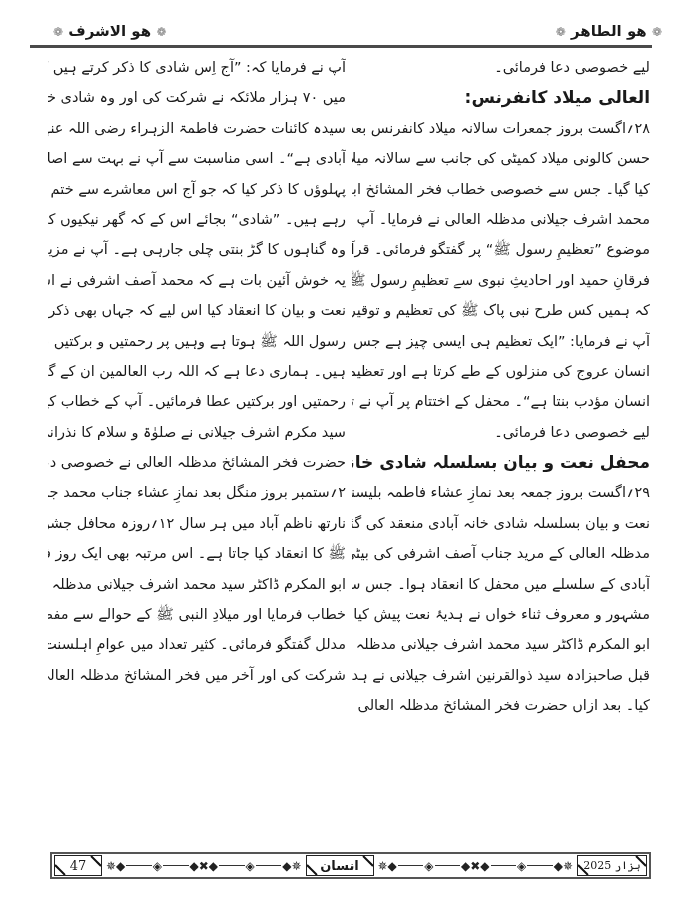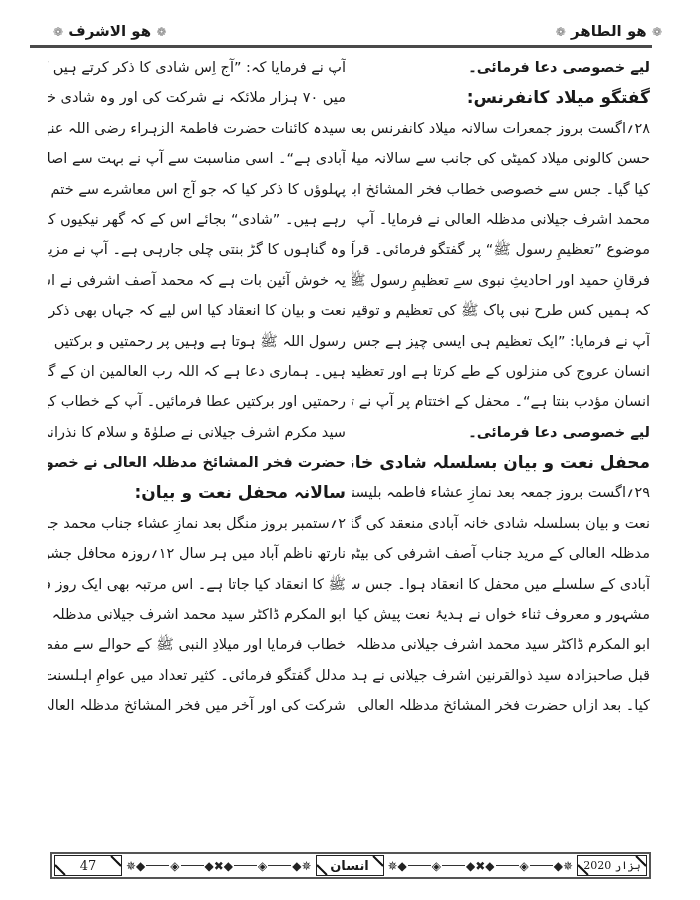--- a/index.html
+++ b/index.html
@@ -13,34 +13,34 @@
   .run-head.right { right: 38px; }
   .run-head.left { left: 53px; }
   .head-rule { position: absolute; top: 45px; left: 30px; width: 622px; height: 3px; background: #4a4a4a; }
 
   .col { position: absolute; top: 52px; width: 298px; direction: rtl; text-align: justify;
          text-align-last: justify; }
   .col.right { left: 352px; }
   .col.left { left: 48px; }
   .line { height: 30.4px; line-height: 30.4px; font-size: 14.5px; white-space: nowrap; overflow: hidden;
           text-align-last: justify; }
-  .line.short { text-align-last: right; font-weight: bold; }
+  .line.short { text-align-last: right; }
   .line.heading { font-weight: bold; font-size: 17px; text-align-last: right; }
 
   .footer { position: absolute; left: 50px; top: 852px; width: 601px; height: 27px;
             border: 2px solid #555; box-sizing: border-box; background: #fff;
             display: flex; align-items: center; justify-content: space-between; }
   .footer .box { position: relative; height: 21px; border: 1.5px solid #222; box-sizing: border-box;
                  display: flex; align-items: center; justify-content: center; font-size: 13px;
                  font-family: "DejaVu Serif", serif; background: #fff; overflow: hidden; }
   .footer .box::before, .footer .box::after { content: ""; position: absolute; width: 14px; height: 2px;
                  background: #111; }
   .footer .box::before { left: -2px; bottom: 4px; transform: rotate(45deg); }
   .footer .box::after { right: -2px; top: 4px; transform: rotate(45deg); }
-  .box.page-num { width: 68px; margin-left: 2px; }
+  .box.page-num { width: 48px; margin-left: 2px; }
   .box.mag { width: 68px; direction: rtl; font-family: "DejaVu Sans", sans-serif; font-weight: bold; font-size: 13px; }
   .box.issue { width: 70px; margin-right: 2px; direction: rtl; font-size: 11px; }
   .orn-strip { flex: 1; display: flex; align-items: center; justify-content: space-around;
                font-size: 12px; color: #222; padding: 0 4px; }
   .orn-strip span { display: inline-block; }
   .dline { flex: 1; height: 1px; background: #333; margin: 0 1px; }
 </style>
 </head>
 <body>
 
@@ -53,21 +53,21 @@
   </div>
   <div class="run-head left">
     <span class="orn">❁</span>
     <span>هو الاشرف</span>
     <span class="orn">❁</span>
   </div>
   <div class="head-rule"></div>
 
   <div class="col right" id="col-right">
       <div class="line short">لیے خصوصی دعا فرمائی۔</div>
-      <div class="line heading">گفتگو میلاد کانفرنس:</div>
+      <div class="line heading">العالی میلاد کانفرنس:</div>
       <div class="line">۲۸؍اگست بروز جمعرات سالانہ میلاد کانفرنس بعد نمازِ عشاء</div>
       <div class="line">حسن کالونی میلاد کمیٹی کی جانب سے سالانہ میلاد کانفرنس کا انعقاد</div>
       <div class="line">کیا گیا۔ جس سے خصوصی خطاب فخر المشائخ ابو المکرم ڈاکٹر سید</div>
       <div class="line">محمد اشرف جیلانی مدظلہ العالی نے فرمایا۔ آپ نے دیئے ہوئے</div>
       <div class="line">موضوع ”تعظیمِ رسول ﷺ“ پر گفتگو فرمائی۔ قرآنِ مجید و</div>
       <div class="line">فرقانِ حمید اور احادیثِ نبوی سے تعظیمِ رسول ﷺ کو سمجھایا</div>
       <div class="line">کہ ہمیں کس طرح نبی پاک ﷺ کی تعظیم و توقیر کرنی ہے۔</div>
       <div class="line">آپ نے فرمایا: ”ایک تعظیم ہی ایسی چیز ہے جس کے ذریعے</div>
       <div class="line">انسان عروج کی منزلوں کے طے کرتا ہے اور تعظیم کے ذریعے</div>
       <div class="line">انسان مؤدب بنتا ہے“۔ محفل کے اختتام پر آپ نے تمام کے</div>
@@ -90,21 +90,20 @@
       <div class="line">پہلوؤں کا ذکر کیا کہ جو آج اس معاشرے سے ختم ہوتے جا</div>
       <div class="line">رہے ہیں۔ ”شادی“ بجائے اس کے کہ گھر نیکیوں کا گہوارہ ہو</div>
       <div class="line">وہ گناہوں کا گڑ بنتی چلی جارہی ہے۔ آپ نے مزید فرمایا کہ:</div>
       <div class="line">یہ خوش آئین بات ہے کہ محمد آصف اشرفی نے اس موقع پر محفل</div>
       <div class="line">نعت و بیان کا انعقاد کیا اس لیے کہ جہاں بھی ذکر اللہ اور ذکر</div>
       <div class="line">رسول اللہ ﷺ ہوتا ہے وہیں پر رحمتیں و برکتیں نازل ہوتی</div>
       <div class="line">ہیں۔ ہماری دعا ہے کہ اللہ رب العالمین ان کے گھر میں خوب</div>
       <div class="line">رحمتیں اور برکتیں عطا فرمائیں۔ آپ کے خطاب کے بعد صاحبزادہ</div>
       <div class="line">سید مکرم اشرف جیلانی نے صلوٰۃ و سلام کا نذرانہ پیش کیا اور</div>
       <div class="line short">حضرت فخر المشائخ مدظلہ العالی نے خصوصی دعا فرمائی۔</div>
-      <div class="line heading">سالانہ محفل نعت و بیان:</div>
       <div class="line">۲؍ستمبر بروز منگل بعد نمازِ عشاء جناب محمد جمشید قادری کی قیامگاہ</div>
       <div class="line">نارتھ ناظم آباد میں ہر سال ۱۲؍روزہ محافل جشن عید میلاد النبی</div>
       <div class="line">ﷺ کا انعقاد کیا جاتا ہے۔ اس مرتبہ بھی ایک روز فخر المشائخ</div>
       <div class="line">ابو المکرم ڈاکٹر سید محمد اشرف جیلانی مدظلہ العالی نے اس محفل سے</div>
       <div class="line">خطاب فرمایا اور میلادِ النبی ﷺ کے حوالے سے مفصل و</div>
       <div class="line">مدلل گفتگو فرمائی۔ کثیر تعداد میں عوامِ اہلسنت نے پروگرام میں</div>
       <div class="line">شرکت کی اور آخر میں فخر المشائخ مدظلہ العالی نے تمام کے لیے</div>
     </div>
 
   <div class="footer">
@@ -134,16 +133,16 @@
       <span>◆</span>
       <span>✖</span>
       <span>◆</span>
       <span class="dline"></span>
       <span>◈</span>
       <span class="dline"></span>
       <span>◆</span>
       <span>✵</span>
     </div>
     <div class="box issue">
-      <span>ہزار</span>&nbsp;<span>2020</span>
+      <span>ہزار</span>&nbsp;<span>2025</span>
     </div>
   </div>
 </div>
 
 </body></html>

